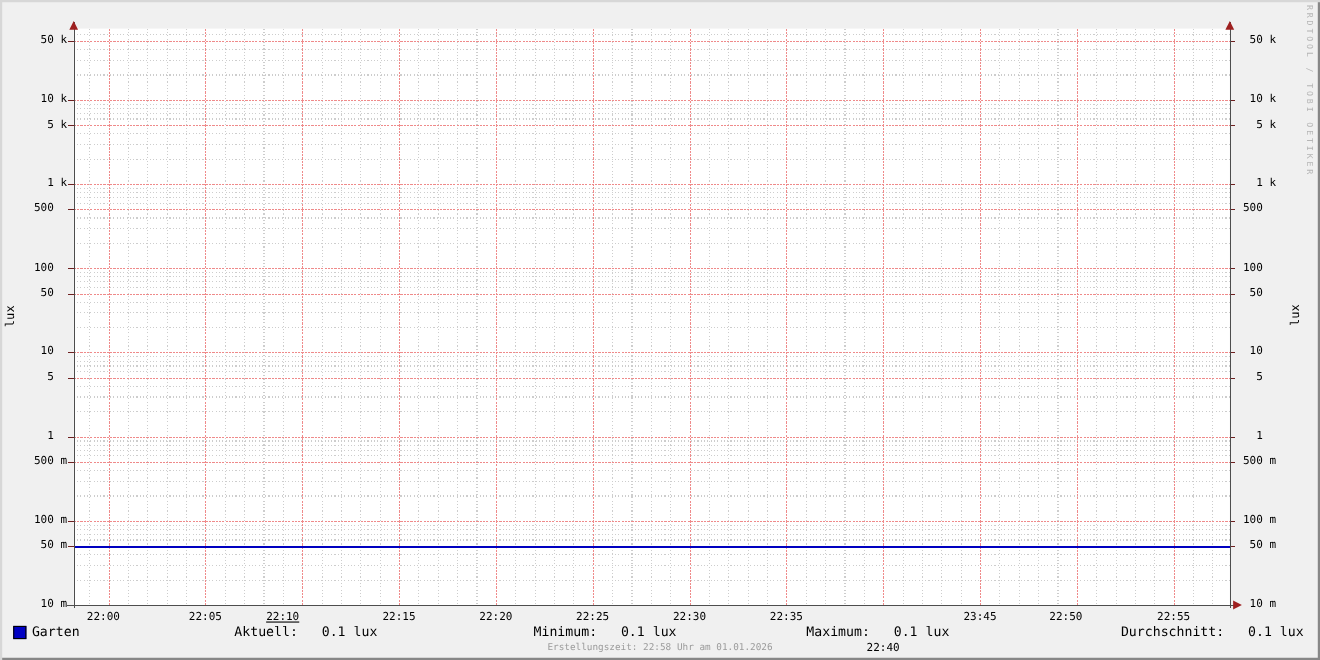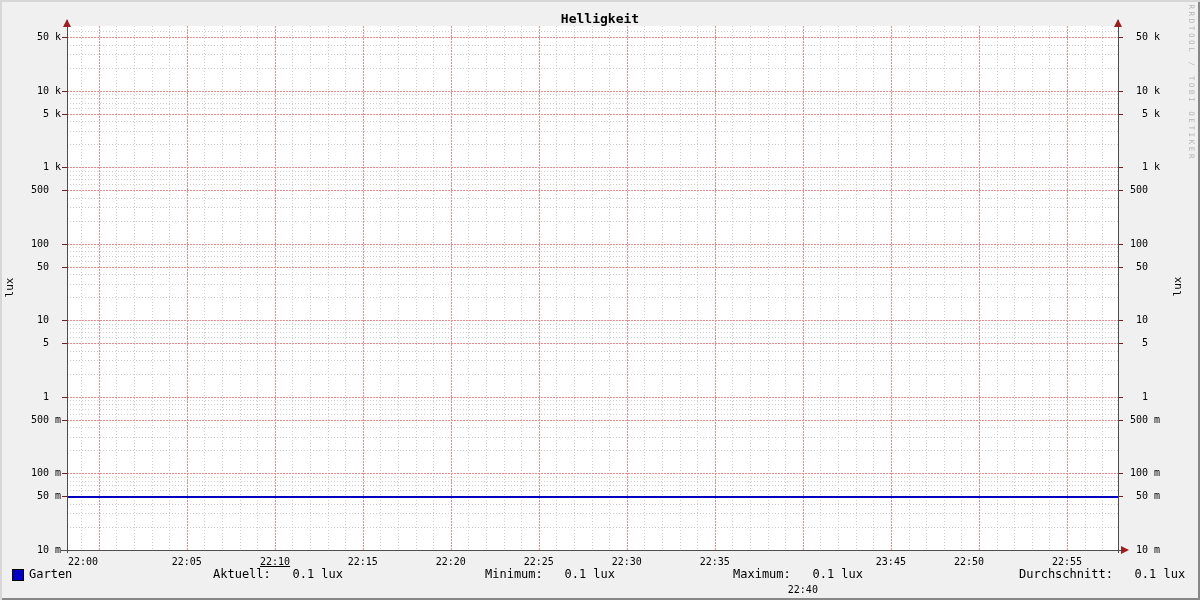--- a/index.html
+++ b/index.html
@@ -31,21 +31,20 @@
   .footer-note{
     position:absolute;left:0;top:584px;width:1200px;text-align:center;
     font-size:8.5px;color:#9b9b9b;white-space:pre;
   }
 </style>
 </head>
 <body>
 
 <div class="frame">
 
-  <div class="chart-title">Helligkeit</div>
 
   <div class="ylab left">lux</div>
   <div class="ylab right">lux</div>
 
   <div class="watermark">RRDTOOL / TOBI OETIKER</div>
 
   <svg id="plot" width="1200" height="600">
       <rect x="67" y="26" width="1051" height="524" fill="#ffffff"></rect>
       <line x1="67" y1="527.4558132249049" x2="1118" y2="527.4558132249049" stroke="#cdcdcd" stroke-width="1" stroke-dasharray="1 2" shape-rendering="crispEdges"></line>
       <line x1="67" y1="513.9758281018599" x2="1118" y2="513.9758281018599" stroke="#cdcdcd" stroke-width="1" stroke-dasharray="1 2" shape-rendering="crispEdges"></line>
@@ -196,23 +195,23 @@
       <polyline points="67,496.9930553030748 1118,496.9930553030748" fill="none" stroke="#0000c0" stroke-width="1.6" shape-rendering="crispEdges"></polyline>
       <line x1="67.5" y1="20" x2="67.5" y2="553" stroke="#4d4d4d" stroke-width="1" shape-rendering="crispEdges"></line>
       <line x1="1118.5" y1="20" x2="1118.5" y2="553" stroke="#4d4d4d" stroke-width="1" shape-rendering="crispEdges"></line>
       <line x1="61" y1="550.5" x2="1122" y2="550.5" stroke="#4d4d4d" stroke-width="1" shape-rendering="crispEdges"></line>
       <polygon points="63,27 71,27 67,19" fill="#9e1f1f"></polygon>
       <polygon points="1114,27 1122,27 1118,19" fill="#9e1f1f"></polygon>
       <polygon points="1121,546 1121,554 1129,550" fill="#9e1f1f"></polygon>
     </svg>
 
   <div id="xlabels">
-      <div class="xlab" style="left: 62px; text-align: center;">22:00</div>
+      <div class="xlab" style="left: 73px; text-align: center;">22:00</div>
       <div class="xlab" style="left: 165.712px;">22:05</div>
-      <div class="xlab" style="left: 254px; text-decoration: underline;">22:10</div>
+      <div class="xlab" style="left: 236px; text-decoration: underline;">22:10</div>
       <div class="xlab" style="left: 341.759px;">22:15</div>
       <div class="xlab" style="left: 429.782px;">22:20</div>
       <div class="xlab" style="left: 517.806px;">22:25</div>
       <div class="xlab" style="left: 605.829px;">22:30</div>
       <div class="xlab" style="left: 693.853px;">22:35</div>
       <div class="xlab" style="left: 781.876px; margin-top: 28px;">22:40</div>
       <div class="xlab" style="left: 869.899px;">23:45</div>
       <div class="xlab" style="left: 948px;">22:50</div>
       <div class="xlab" style="left: 1045.95px;">22:55</div>
     </div>
@@ -251,13 +250,14 @@
 
   <span class="legend-swatch" style="background: rgb(0, 0, 196);"></span>
   <span class="legend-text series-name">Garten</span>
   <div id="legend-stats">
       <div class="legend-text" style="left: 213px;">Aktuell:   0.1 lux</div>
       <div class="legend-text" style="left: 485px;">Minimum:   0.1 lux</div>
       <div class="legend-text" style="left: 733px;">Maximum:   0.1 lux</div>
       <div class="legend-text" style="left: 1019px;">Durchschnitt:   0.1 lux</div>
     </div>
 
+  <div class="footer-note">Erstellungszeit: 22:58 Uhr am 01.01.2026</div>
 </div>
 
 </body></html>

